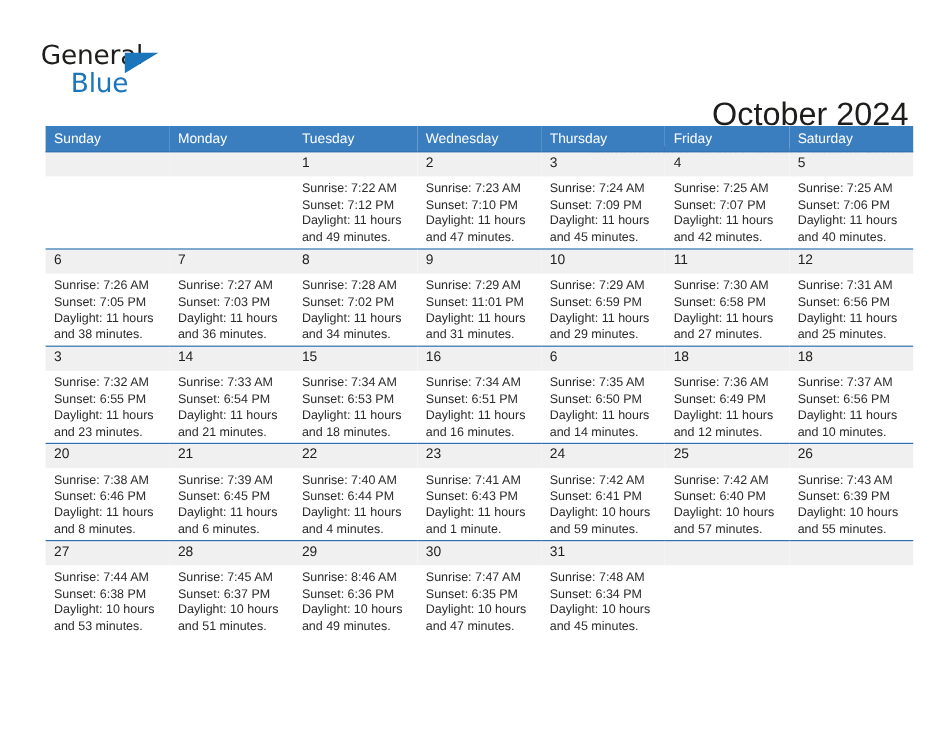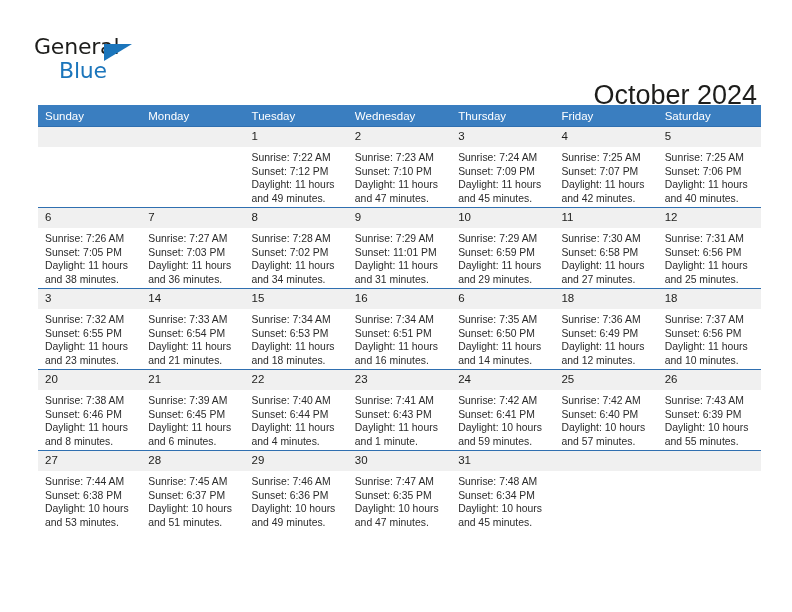--- a/index.html
+++ b/index.html
@@ -441,21 +441,21 @@
             <div class="lines">
               <div>Sunrise: 7:45 AM</div>
               <div>Sunset: 6:37 PM</div>
               <div>Daylight: 10 hours</div>
               <div>and 51 minutes.</div>
             </div>
           </td>
           <td class="">
             <span class="daynum">29</span>
             <div class="lines">
-              <div>Sunrise: 7:46 AM</div>
+              <div>Sunrise: 8:46 AM</div>
               <div>Sunset: 6:36 PM</div>
               <div>Daylight: 10 hours</div>
               <div>and 49 minutes.</div>
             </div>
           </td>
           <td class="">
             <span class="daynum">30</span>
             <div class="lines">
               <div>Sunrise: 7:47 AM</div>
               <div>Sunset: 6:35 PM</div>

